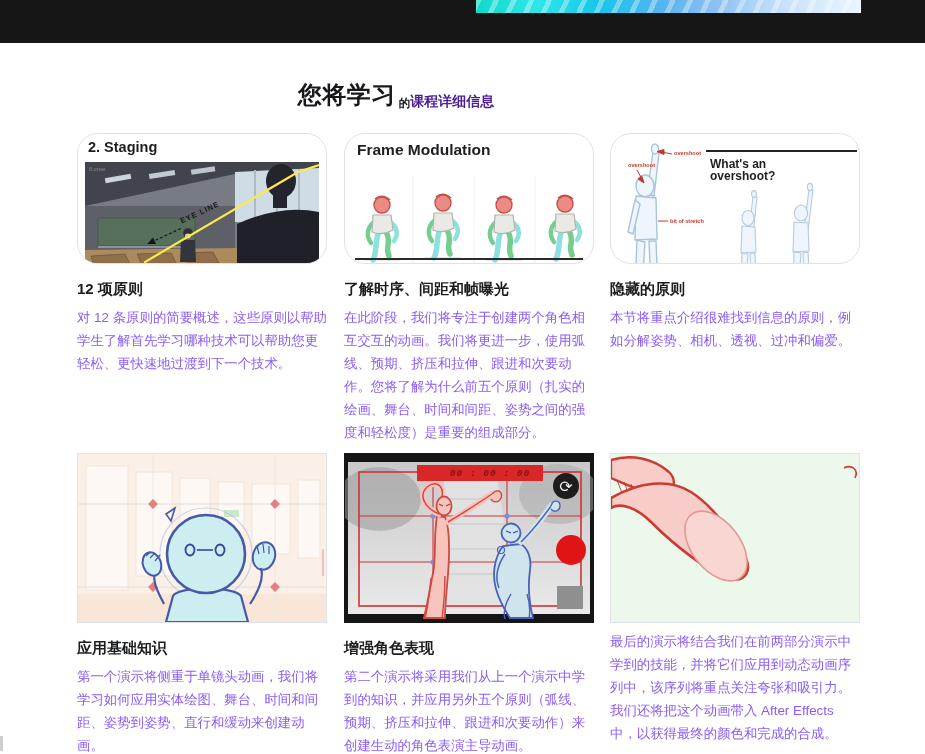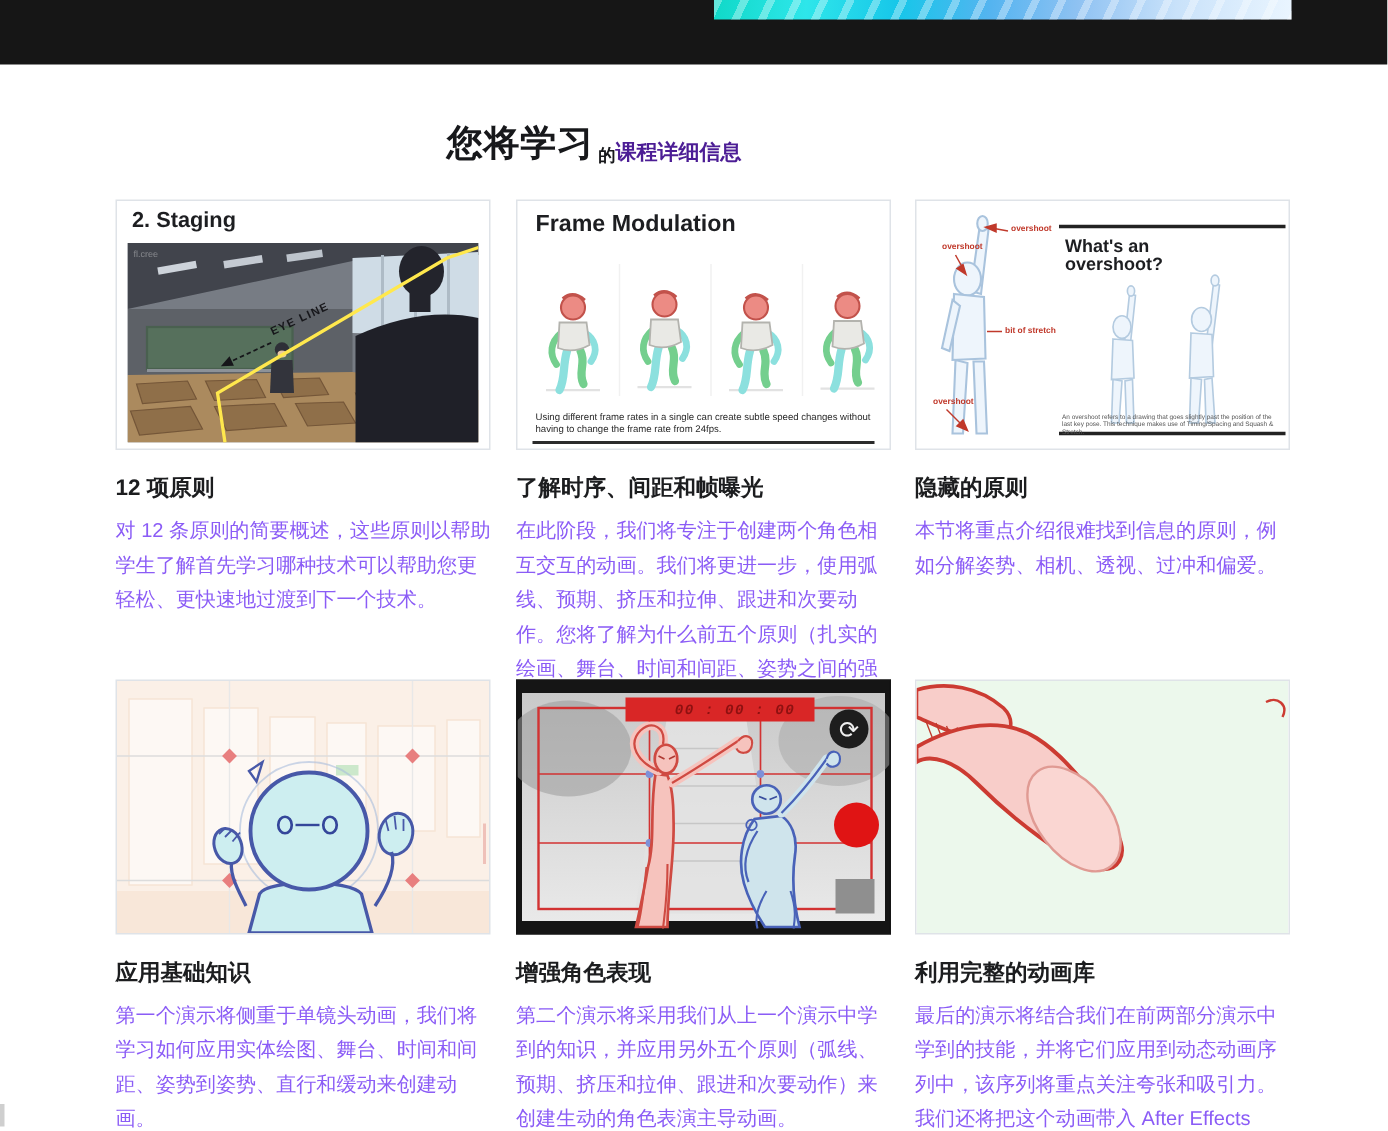--- a/index.html
+++ b/index.html
@@ -27,21 +27,21 @@
 
   .card{position:absolute;width:250px;}
   #card1{left:77px;top:133px;}
   #card2{left:344px;top:133px;}
   #card3{left:610px;top:133px;}
   #card4{left:77px;top:453px;}
   #card5{left:344px;top:453px;}
   #card6{left:610px;top:453px;}
 
   .fig{position:relative;width:250px;border:1px solid #dfe3e8;box-sizing:border-box;background:#fff;overflow:hidden;}
-  .fig.h167{height:167px;}
+  .fig.h167{height:131px;border-radius:21px;}
   .fig.h170{height:170px;}
   .fig svg{display:block;}
 
   .card h3{margin:16px 0 0;font-size:15px;font-weight:700;color:#1c1d1f;}
   .card p{margin:7px 0 0;font-size:13.4px;line-height:23px;color:#8b5cf6;}
 
   .fig-heading{position:absolute;font-weight:800;color:#1d1e21;}
   #card1 .fig-heading{top:5px;left:10px;font-size:14.5px;}
   #card2 .fig-heading{top:7px;left:12px;font-size:15.5px;}
   #card3 .fig-heading{top:24px;left:99px;width:120px;font-size:12px;line-height:12px;}
@@ -340,17 +340,16 @@
         <line x1="20" y1="30" x2="32" y2="58"></line>
           <line x1="27" y1="31" x2="40" y2="60"></line>
         <line x1="34" y1="32" x2="47" y2="60"></line>
           <line x1="41" y1="33" x2="54" y2="58"></line>
       </g>
       <path d="M0,44 C28,28 58,24 80,38 C102,52 122,80 134,102 C141,116 135,128 120,125 C100,120 64,92 40,68 C26,54 10,48 0,54 Z" fill="#f8cdc9" stroke="#cc3b32" stroke-width="2.6"></path>
       <ellipse cx="105" cy="92" rx="24" ry="40" transform="rotate(-38 105 92)" fill="#fad6d2" stroke="#e09a93" stroke-width="1.6"></ellipse>
       <path d="M233,14 C241,10 248,16 244,24" fill="none" stroke="#cc3b32" stroke-width="1.6"></path>
     </svg>
   </div>
-  <h3>利用完整的动画库</h3>
   <p>最后的演示将结合我们在前两部分演示中学到的技能，并将它们应用到动态动画序列中，该序列将重点关注夸张和吸引力。我们还将把这个动画带入 After Effects中，以获得最终的颜色和完成的合成。</p>
 </div>
 
 <div class="scroll-sliver"></div>
 
 </body></html>

